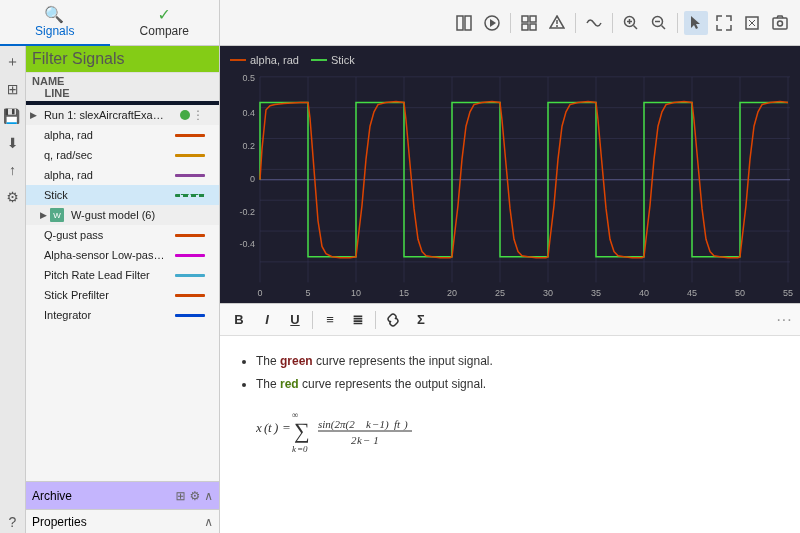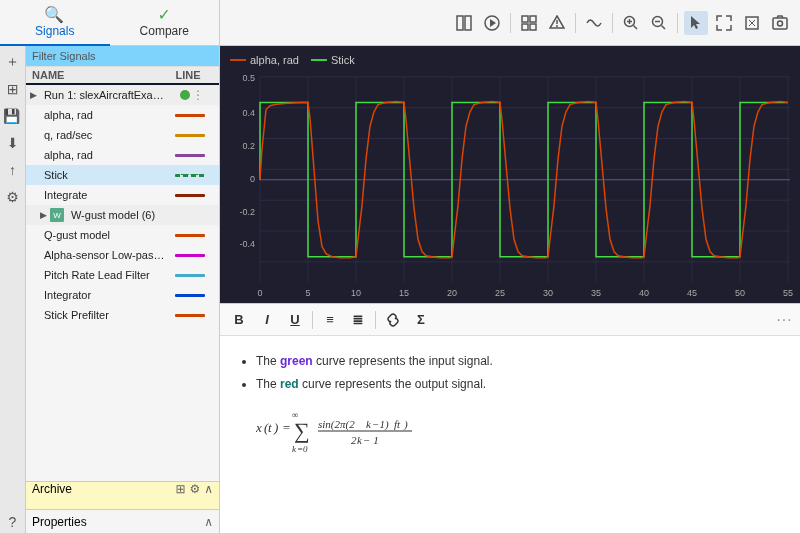--- a/index.html
+++ b/index.html
@@ -17,23 +17,23 @@
     .tab-item.active { border-bottom: 2px solid #0066cc; color: #0066cc; }
 
     .left-icons { width: 26px; background: #e8e8e8; border-right: 1px solid #ccc; display: flex; flex-direction: column; align-items: center; padding-top: 5px; gap: 5px; }
 
     .left-icon-btn { width: 22px; height: 22px; display: flex; align-items: center; justify-content: center; cursor: pointer; color: #555; font-size: 14px; border-radius: 2px; }
 
     .sidebar-inner { display: flex; flex-direction: row; flex: 1; overflow: hidden; }
 
     .signals-panel { flex: 1; display: flex; flex-direction: column; overflow: hidden; }
 
-    .filter-signals-label { font-size: 11px; color: #555; padding: 4px 6px; border-bottom: 1px solid #ddd; background: #7dd3fc; }
-
-    .signals-table-header { display: flex; padding: 2px 6px; border-bottom: 2px solid #0f172a; background: #ebebeb; }
+    .filter-signals-label { font-size: 16px; color: #555; padding: 4px 6px; border-bottom: 1px solid #ddd; background: #84cc16; }
+
+    .signals-table-header { display: flex; flex-direction: column; padding: 2px 6px; border-bottom: 4px solid #0f172a; background: #ebebeb; }
 
     .col-name { flex: 1; font-size: 11px; color: #555; font-weight: bold; }
     .col-line { width: 50px; font-size: 11px; color: #555; font-weight: bold; text-align: center; }
 
     .signals-list { flex: 1; overflow-y: auto; }
 
     .signal-row { display: flex; flex-direction: row; align-items: center; padding: 2px 4px; cursor: pointer; min-height: 20px; }
     .signal-row.selected { background: #d0e8f8; }
 
     .signal-row-name { flex: 1; font-size: 11px; color: #222; padding-left: 4px; white-space: nowrap; overflow: hidden; text-overflow: ellipsis; }
@@ -46,21 +46,21 @@
     .group-arrow { font-size: 9px; margin-right: 3px; color: #555; }
 
     .signal-indent { padding-left: 14px; }
 
     .group-icon { width: 14px; height: 14px; background: #5a8; display: inline-flex; align-items: center; justify-content: center; color: white; font-size: 8px; margin-right: 3px; border-radius: 1px; }
 
     .dot-menu { color: #888; font-size: 14px; cursor: pointer; }
     .dot-circle { width: 10px; height: 10px; border-radius: 50%; background: #4a4; display: inline-block; margin-left: 4px; }
 
     
-    .bottom-archive { height: 28px; border-top: 1px solid #ccc; background: #fef9c3; display: flex; padding: 0 6px; justify-content: space-between; }
+    .bottom-archive { height: 28px; border-top: 1px solid #ccc; background: #c4b5fd; display: flex; align-items: center; padding: 0 6px; justify-content: space-between; }
     .bottom-props { height: 24px; border-top: 1px solid #ccc; background: #f5f5f5; display: flex; align-items: center; padding: 0 6px; justify-content: space-between; }
 
     
     .right-panel { flex: 1; display: flex; flex-direction: column; overflow: hidden; }
 
     
     .plot-toolbar { height: 46px; background: #f5f5f5; border-bottom: 1px solid #ccc; display: flex; align-items: center; padding: 0 8px; gap: 4px; justify-content: flex-end; }
 
     .toolbar-btn { width: 24px; height: 24px; display: flex; align-items: center; justify-content: center; cursor: pointer; border-radius: 2px; color: #555; font-size: 14px; border: none; background: transparent; }
     .toolbar-btn.active { background: #d0e0f0; }
@@ -78,22 +78,22 @@
     .editor-btn { width: 22px; height: 22px; display: flex; align-items: center; justify-content: center; cursor: pointer; border-radius: 2px; color: #333; font-size: 13px; border: none; background: transparent; font-weight: bold; }
 
     .editor-sep { width: 1px; height: 18px; background: #ccc; }
 
     .editor-content { flex: 1; overflow-y: auto; padding: 12px 16px; line-height: 1.6; color: #333; font-size: 12px; }
 
     .editor-content p { margin-bottom: 8px; }
     .editor-content ul { margin: 4px 0 8px 20px; }
     .editor-content li { margin-bottom: 4px; }
 
-    .text-green { color: #6d28d9; font-weight: bold; }
-    .text-red { color: #0f766e; font-weight: bold; }
+    .text-green { color: #7f1d1d; font-weight: bold; }
+    .text-red { color: #4d7c0f; font-weight: bold; }
 
     .formula-block { margin: 10px 0 10px 20px; font-style: italic; font-size: 13px; color: #333; }
 
     .editor-dots { margin-left: auto; color: #999; font-size: 16px; cursor: pointer; }
 
     
     .plot-svg { width: 100%; height: 100%; }
 
     
     .plot-legend { position: absolute; top: 8px; left: 10px; display: flex; flex-direction: row; gap: 12px; }
@@ -176,68 +176,62 @@
             </div>
           </div>
 
           <div class="signal-row signal-indent selected">
             <span class="signal-row-name">Stick</span>
             <div class="signal-line-indicator">
               <div class="line-color" style="background:#228844; height:3px; border-top: 1px dashed #228844; background: repeating-linear-gradient(90deg,#228844 0px,#228844 5px,transparent 5px,transparent 8px);"></div>
             </div>
           </div>
 
-          <div class="signal-row signal-indent">
-            <span class="signal-row-name">Integrate</span>
-            <div class="signal-line-indicator">
-              <div class="line-color" style="background:#882200;"></div>
-            </div>
-          </div>
 
 
 
           <div class="signal-row signal-indent group-header">
             <span class="group-arrow">▶</span>
             <span class="group-icon">W</span>
             <span class="signal-row-name">W-gust model (6)</span>
             <div class="signal-line-indicator"></div>
           </div>
 
           <div class="signal-row signal-indent">
-            <span class="signal-row-name">Q-gust model</span>
+            <span class="signal-row-name">Q-gust pass</span>
             <div class="signal-line-indicator">
               <div class="line-color" style="background:#cc4400;"></div>
             </div>
           </div>
 
           <div class="signal-row signal-indent">
             <span class="signal-row-name">Alpha-sensor Low-pass Filte...</span>
             <div class="signal-line-indicator">
               <div class="line-color" style="background:#cc00cc;"></div>
             </div>
           </div>
 
           <div class="signal-row signal-indent">
             <span class="signal-row-name">Pitch Rate Lead Filter</span>
             <div class="signal-line-indicator">
               <div class="line-color" style="background:#44aacc;"></div>
             </div>
           </div>
 
           <div class="signal-row signal-indent">
+            <span class="signal-row-name">Stick Prefilter</span>
+            <div class="signal-line-indicator">
+              <div class="line-color" style="background:#cc4400;"></div>
+            </div>
+          </div>
+
+          <div class="signal-row signal-indent">
             <span class="signal-row-name">Integrator</span>
             <div class="signal-line-indicator">
               <div class="line-color" style="background:#0044cc;"></div>
-            </div>
-          </div>
-
-          <div class="signal-row signal-indent">
-            <span class="signal-row-name">Stick Prefilter</span>
-            <div class="signal-line-indicator">
-              <div class="line-color" style="background:#cc4400;"></div>
             </div>
           </div>
         </div>
 
         <div class="bottom-archive">
           <span>Archive</span>
           <div style="display:flex; gap:4px;">
             <span style="cursor:pointer; color:#666;">⊞</span>
             <span style="cursor:pointer; color:#666;">⚙</span>
             <span style="cursor:pointer; color:#666;">∧</span>

